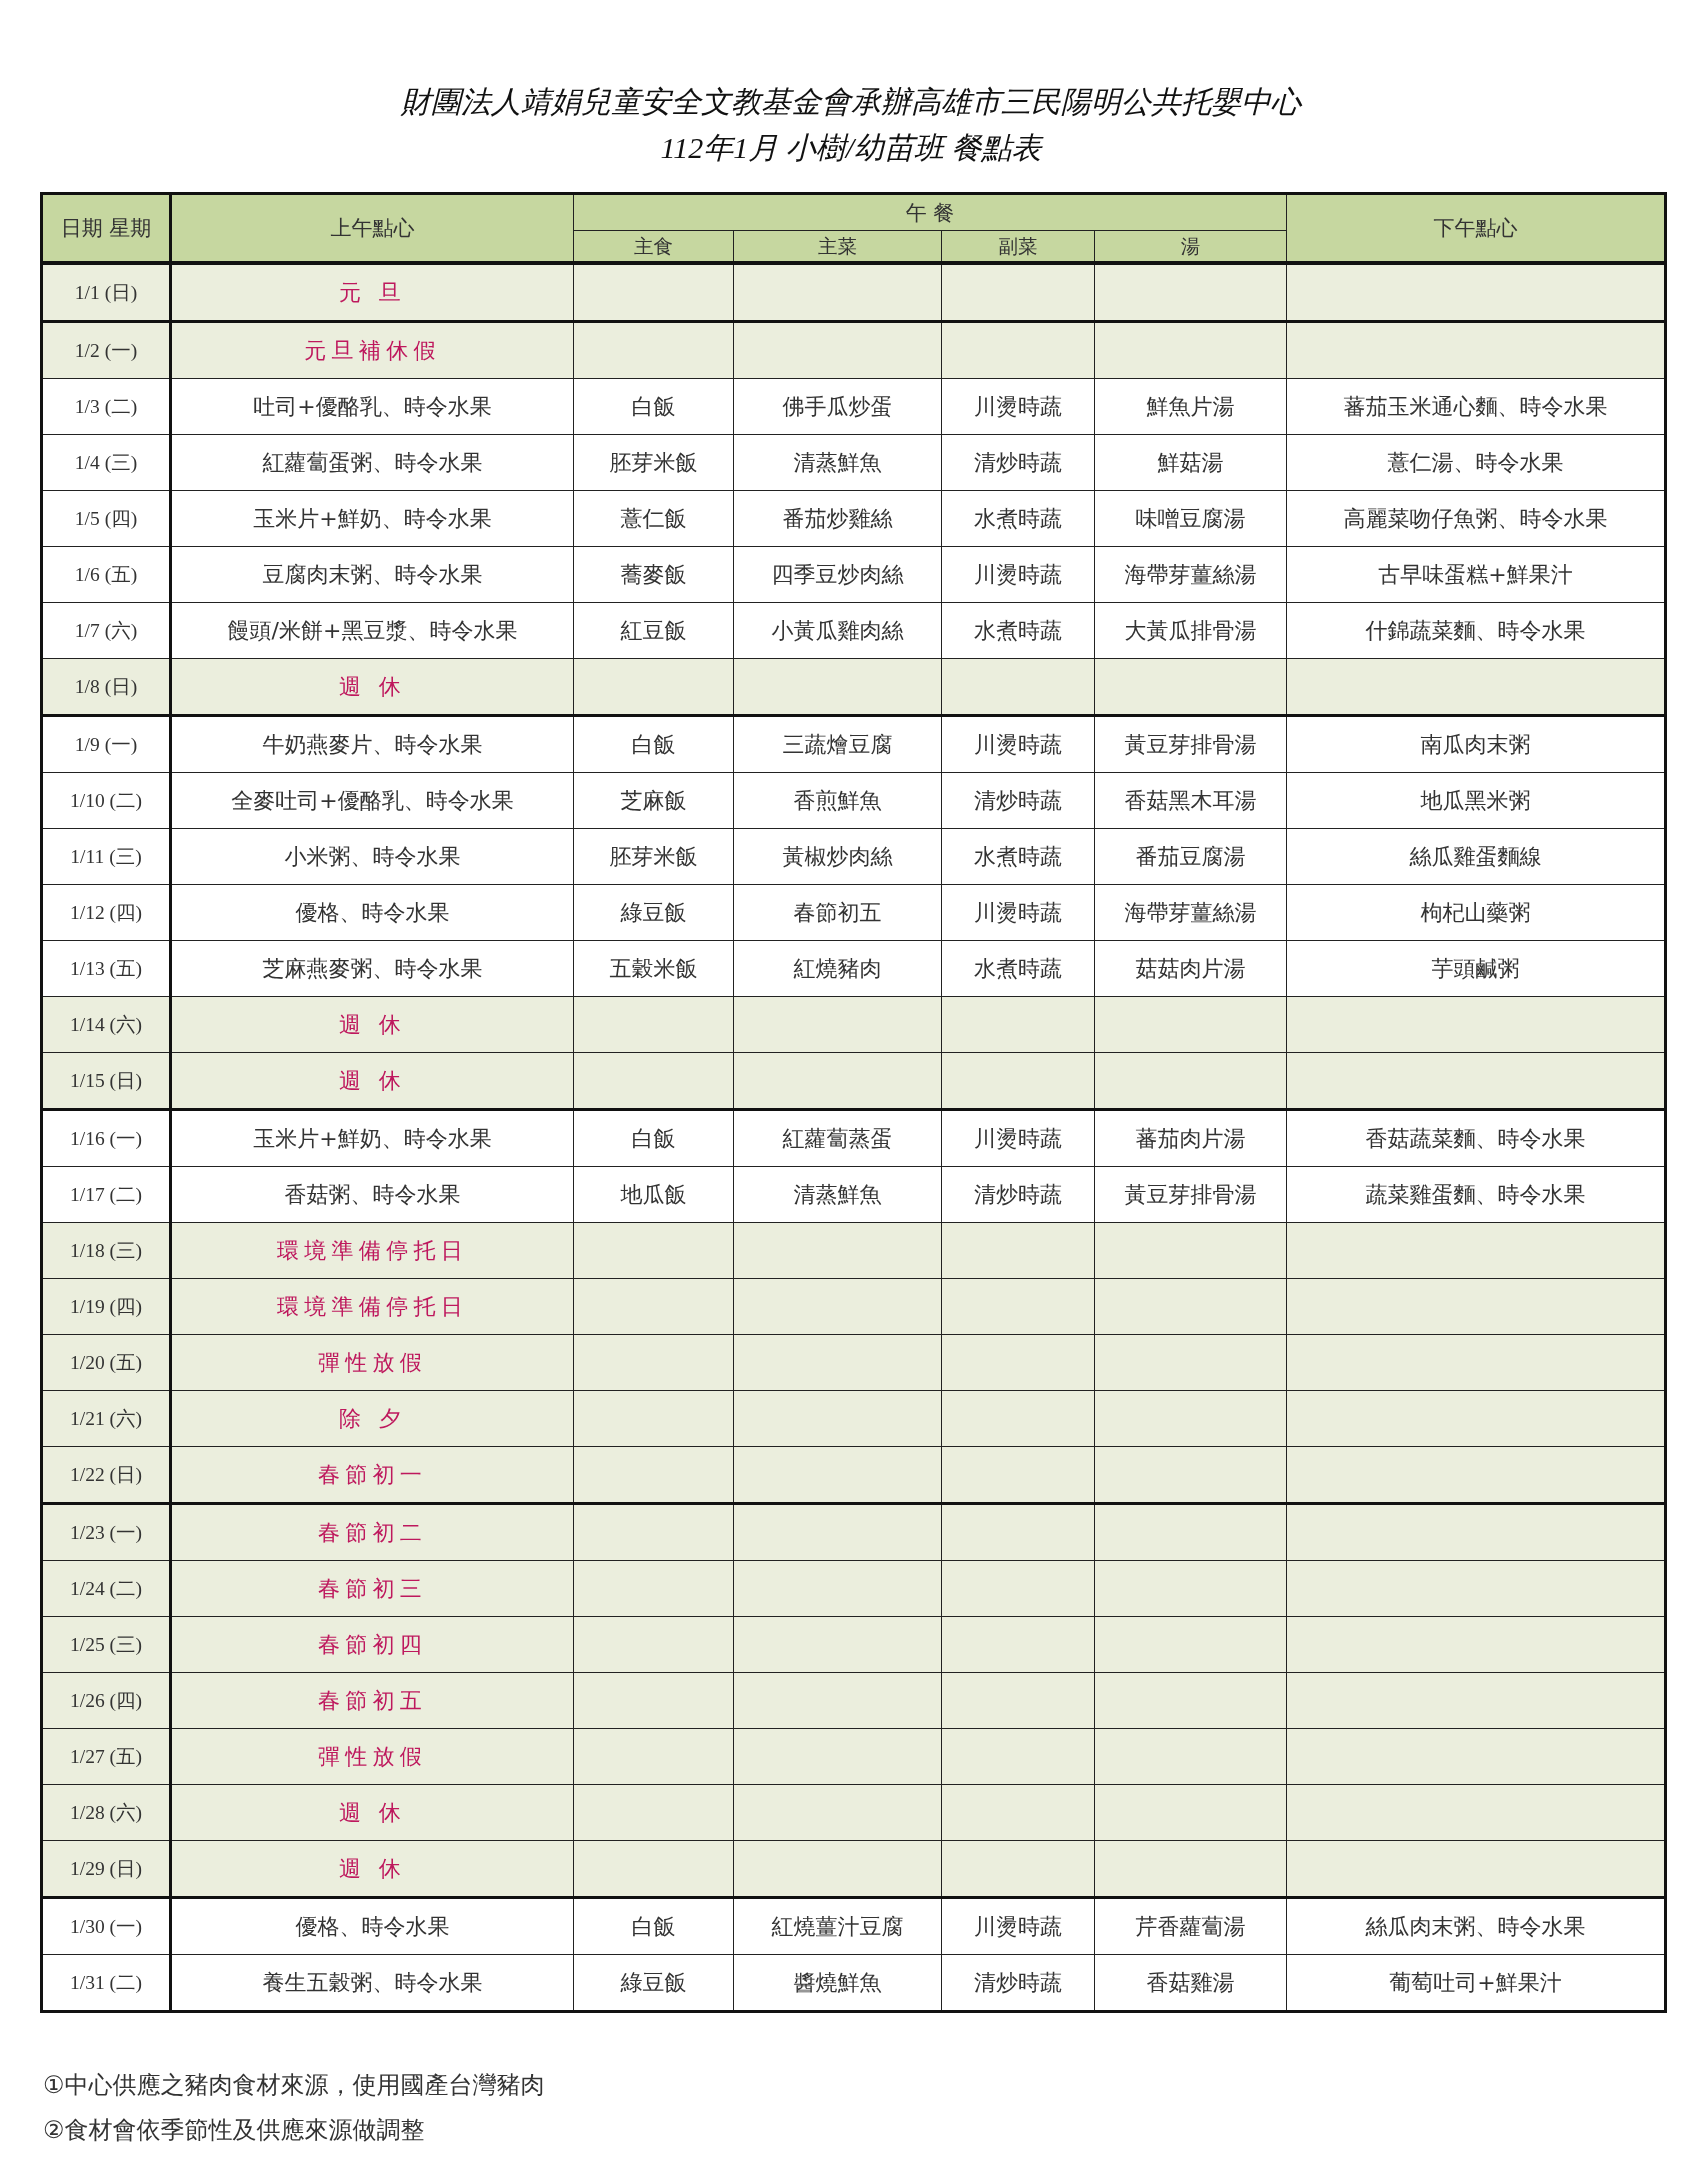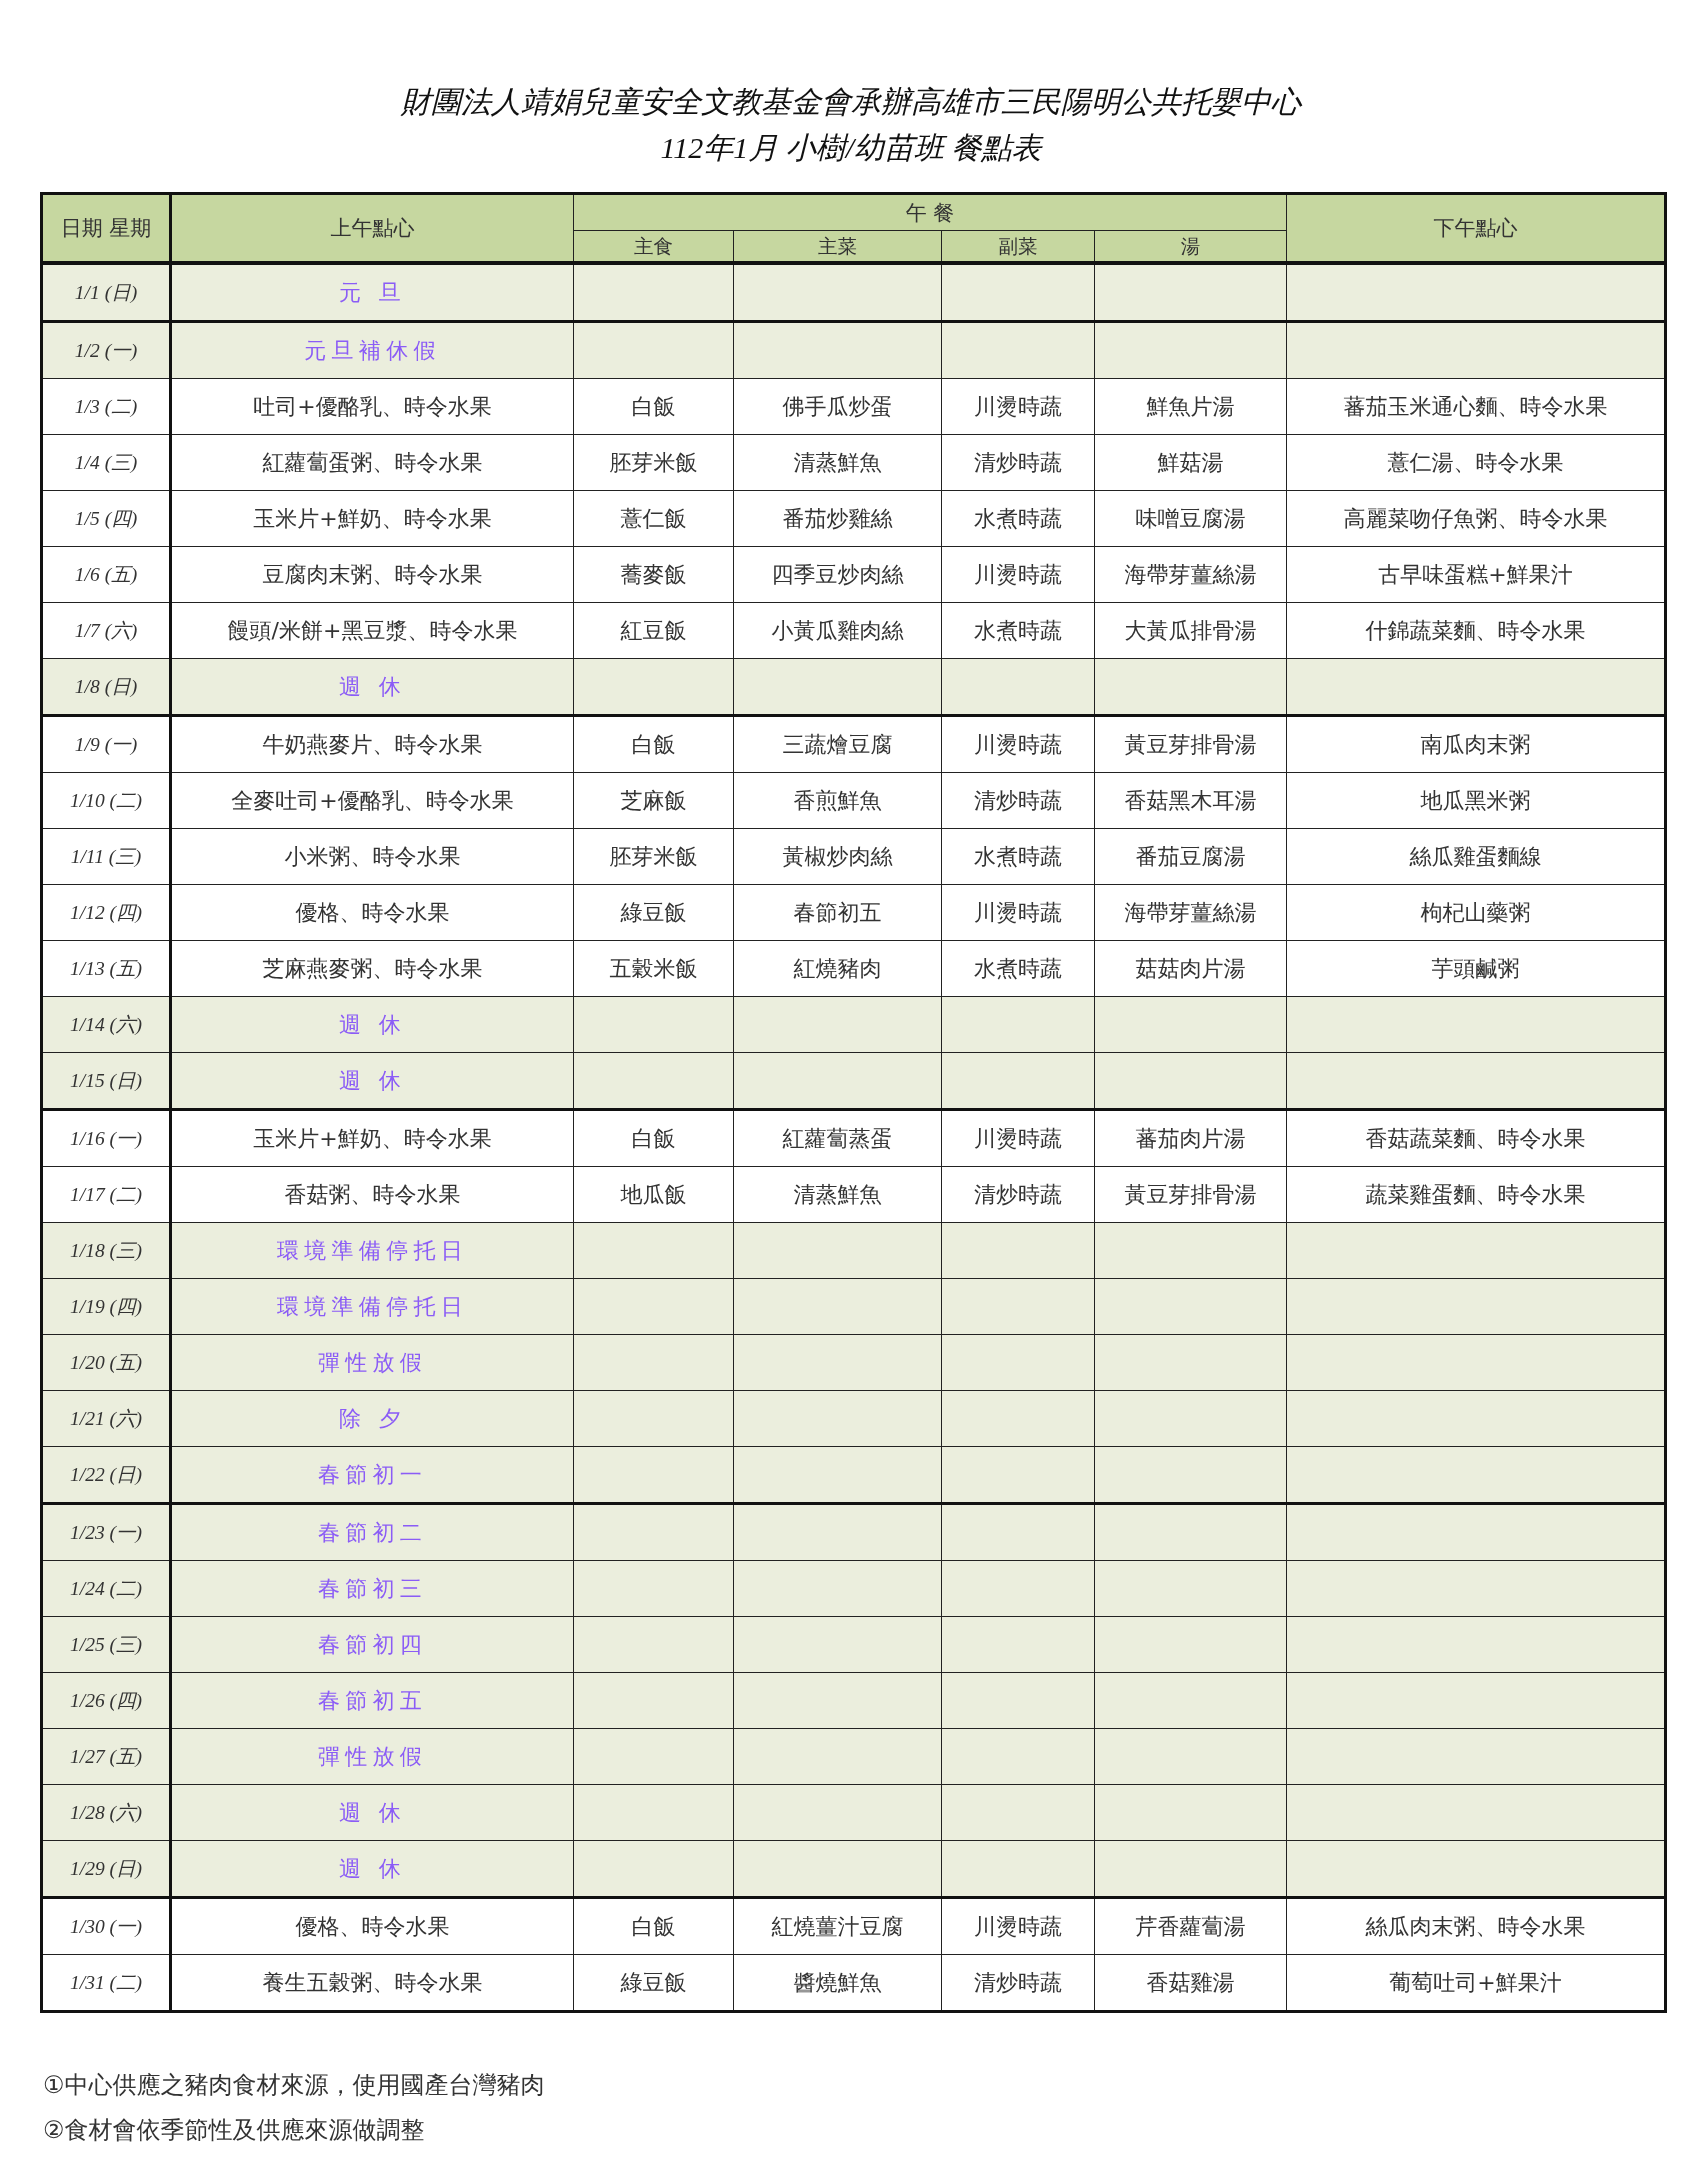--- a/index.html
+++ b/index.html
@@ -30,25 +30,24 @@
   }
   thead tr.h1 th { height: 35px; }
   thead tr.h2 th { height: 30px; font-size: 19.5px; }
   thead { border-bottom: 4.4px solid #111; }
   thead tr.h2 th { border-bottom: 4.4px solid #111; margin-top: 48px; }
   tbody td { height: 55px; font-size: 22px; color: #333;
     font-family: "DejaVu Sans", "Liberation Sans", sans-serif; }
   tbody td.date {
     font-size: 19.5px; font-family: "Liberation Serif", "DejaVu Serif", serif;
     border-right: 3.5px solid #111;
-    font-style: italic;
   }
   tbody tr.off td { background: #ebeedd; }
   tbody tr.week-end td { border-bottom: 3.5px solid #111; }
-  td.holiday { color: #8b5cf6; letter-spacing: 5.3px; margin-left: 20px; }
+  td.holiday { color: #be185d; letter-spacing: 5.3px; margin-left: 20px; }
   thead th.c-date { border-right: 3.5px solid #111; }
   .notes {
     position: absolute; left: 43px; font-size: 24px; color: #333;
     font-family: "DejaVu Sans", "Liberation Sans", sans-serif;
   }
   #note1 { top: 2069px; }
   #note2 { top: 2114px; }
 </style>
 </head>
 <body>

